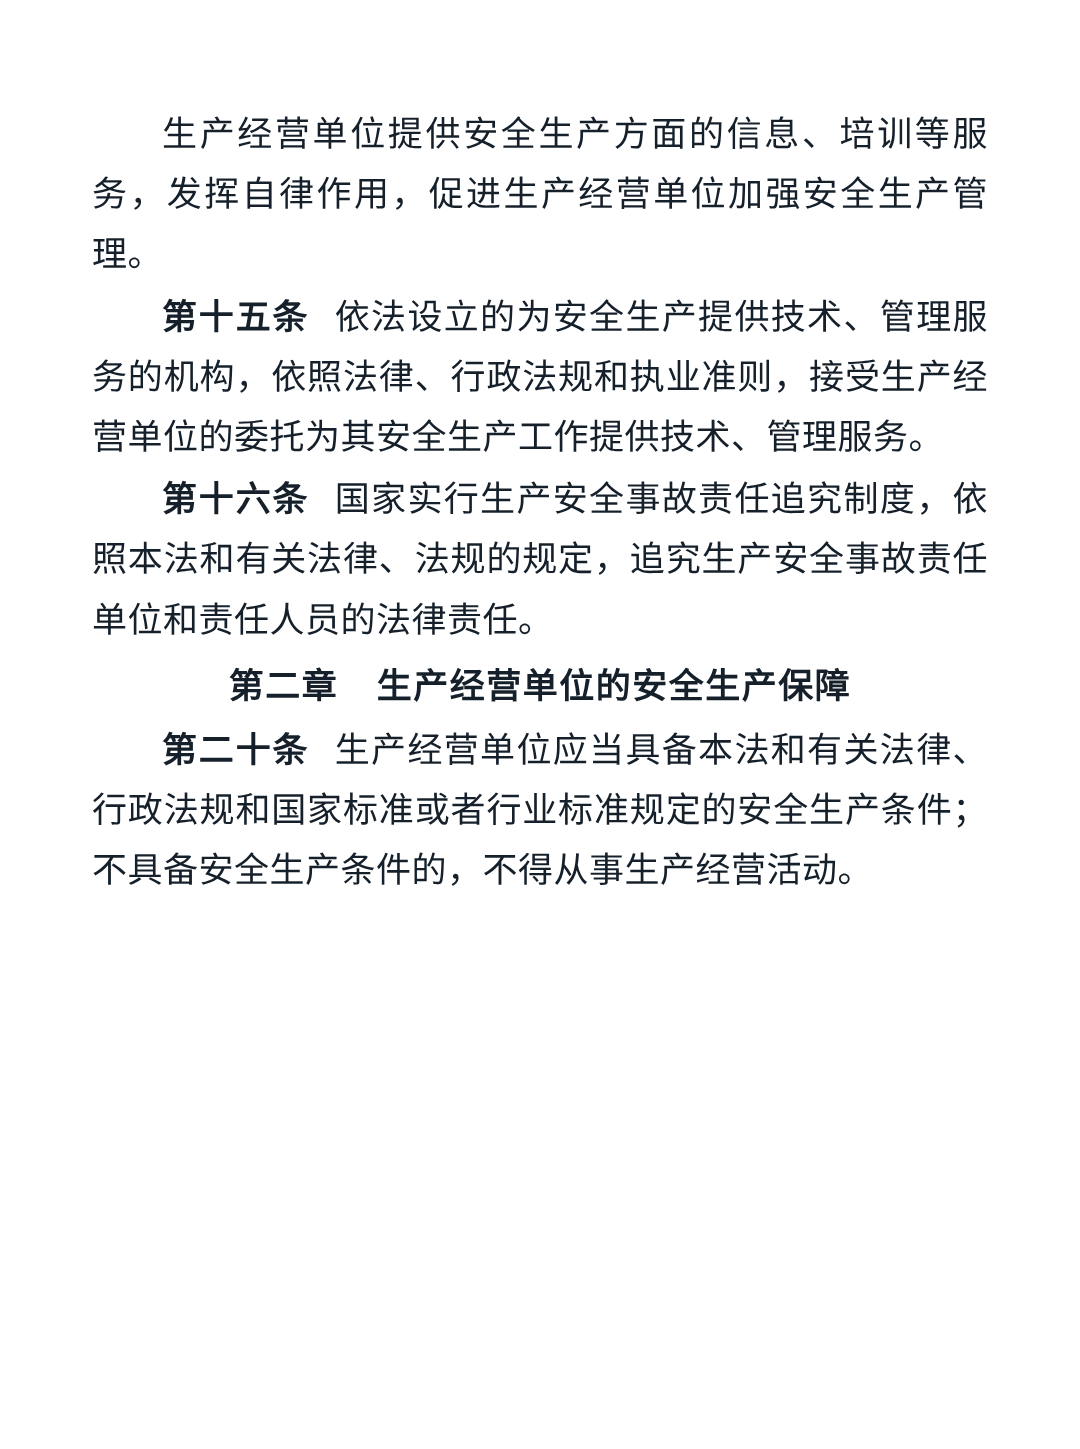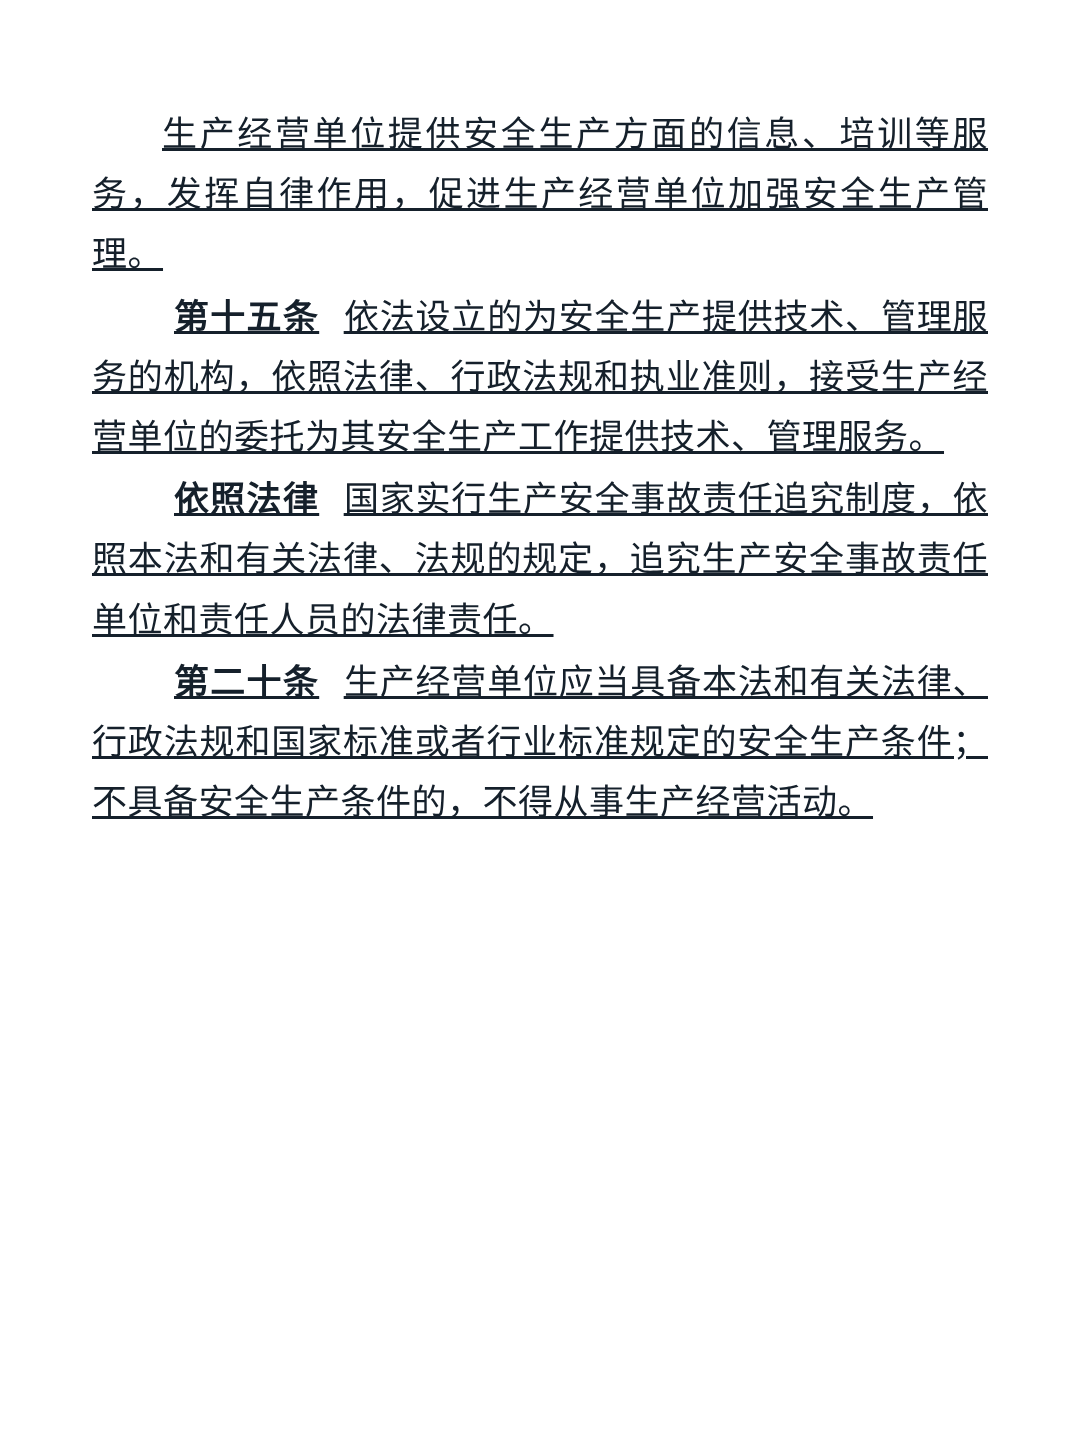--- a/index.html
+++ b/index.html
@@ -24,30 +24,28 @@
   }
   .doc-body {
     font-size: 35px;
     line-height: 1.72;
     letter-spacing: 0.5px;
     text-align: justify;
     text-justify: inter-ideograph;
   }
   p {
     margin: 0 0 2px 0;
-    text-decoration: underline;
   }
   .para {
     text-indent: 2em;
   }
   .article-no {
     font-family: "DejaVu Sans", "Liberation Sans", sans-serif;
     font-weight: bold;
     letter-spacing: 1px;
-    margin-left: 12px;
   }
   .gap {
     display: inline-block;
     width: 0.7em;
   }
   .chapter-heading {
     text-align: center;
     font-family: "DejaVu Sans", "Liberation Sans", sans-serif;
     font-weight: bold;
     font-size: 35px;
@@ -65,22 +63,23 @@
 <body>
 
 <div class="page">
   <div class="doc-body">
 
     <p class="para">生产经营单位提供安全生产方面的信息、培训等服务，发挥自律作用，促进生产经营单位加强安全生产管理。</p>
 
     <p class="para"><span class="article-no">第十五条</span><span class="gap"></span><span>依法设立的为安全生产提供技术、管理服务的机构，依照法律、行政法规和执业准则，接受生产经营单位的委托为其安全生产工作提供技术、管理服务。</span></p>
 
 
-    <p class="para"><span class="article-no">依照法律</span><span class="gap"></span><span>国家实行生产安全事故责任追究制度，依照本法和有关法律、法规的规定，追究生产安全事故责任单位和责任人员的法律责任。</span></p>
+    <p class="para"><span class="article-no">第十六条</span><span class="gap"></span><span>国家实行生产安全事故责任追究制度，依照本法和有关法律、法规的规定，追究生产安全事故责任单位和责任人员的法律责任。</span></p>
 
 
 
 
+    <p class="chapter-heading"><span>第二章</span><span class="chapter-gap"></span><span>生产经营单位的安全生产保障</span></p>
 
     <p class="para"><span class="article-no">第二十条</span><span class="gap"></span><span>生产经营单位应当具备本法和有关法律、行政法规和国家标准或者行业标准规定的安全生产条件；不具备安全生产条件的，不得从事生产经营活动。</span></p>
 
   </div>
 </div>
 
 </body></html>

